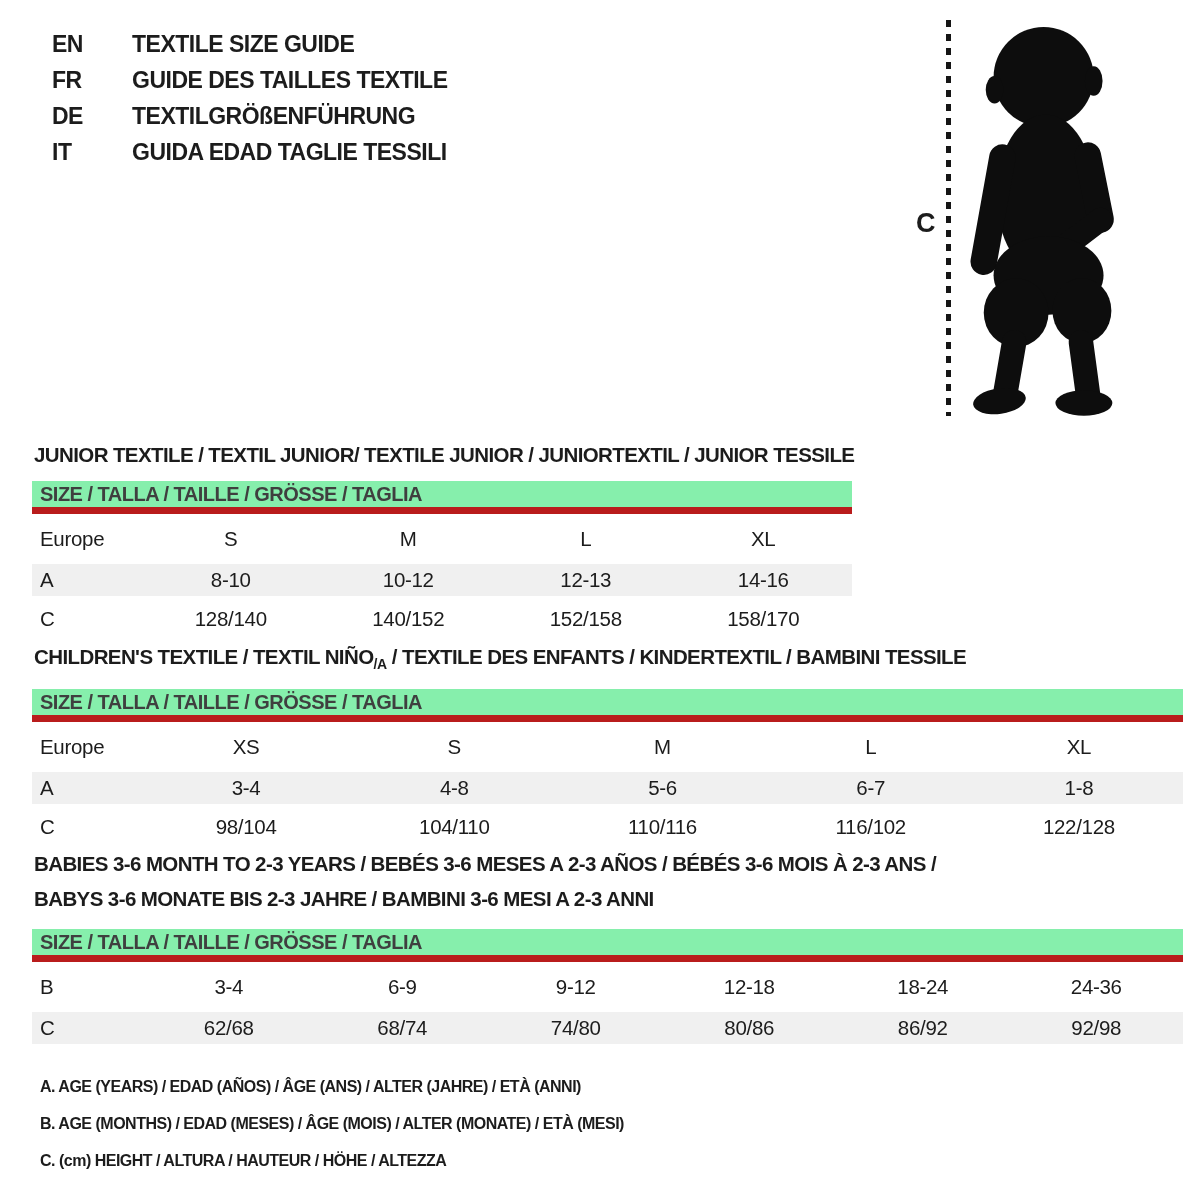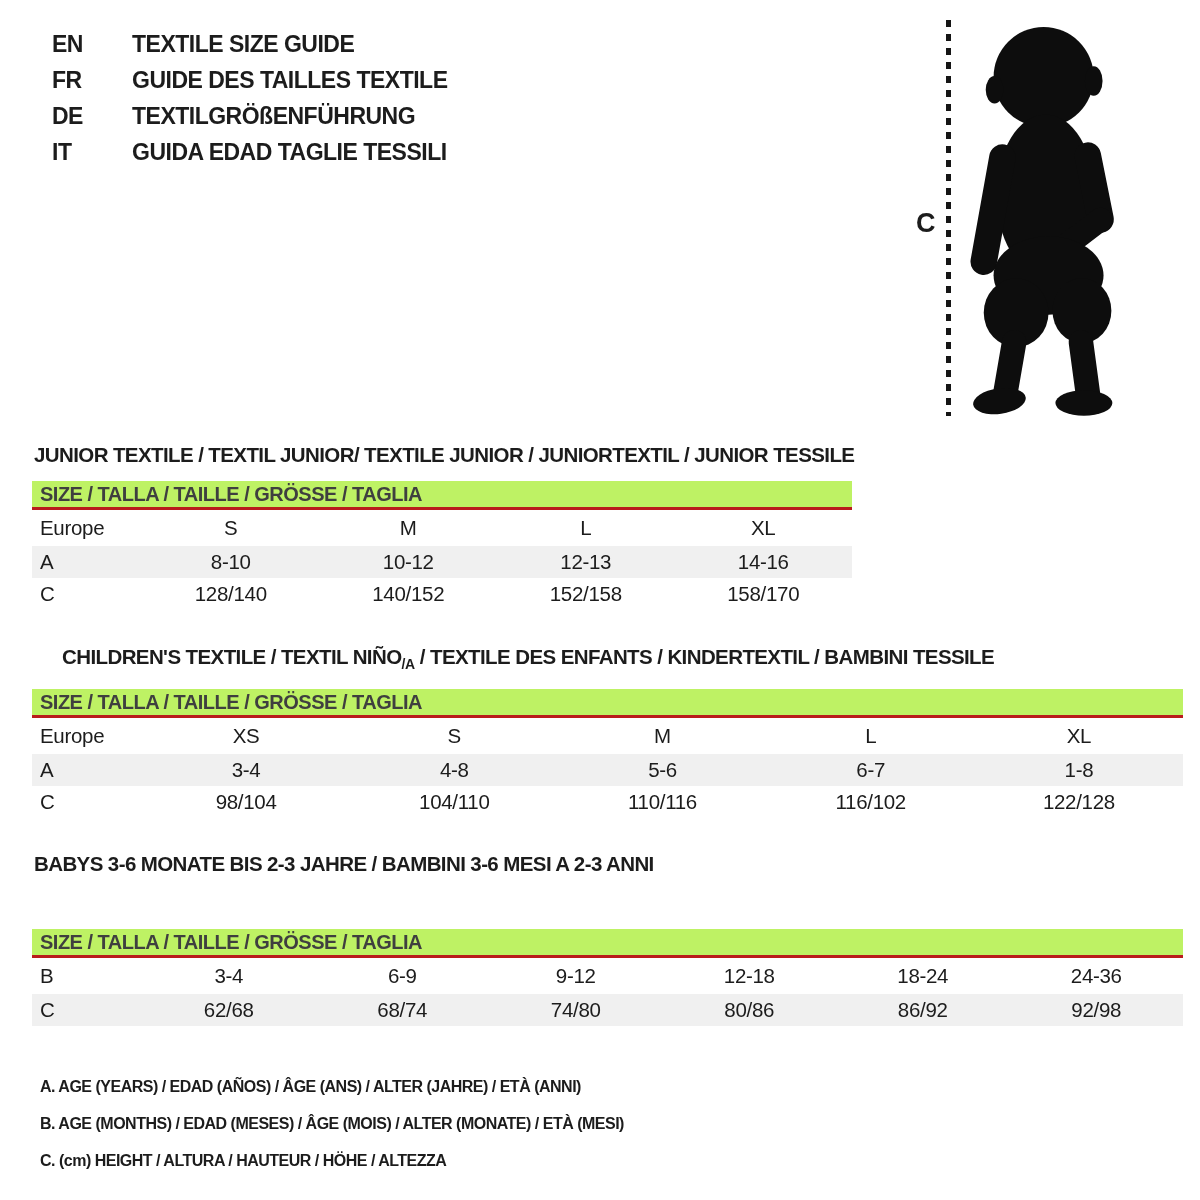--- a/index.html
+++ b/index.html
@@ -29,25 +29,25 @@
   
   .section-title{
     position:absolute;left:34px;
     font-weight:bold;font-size:20.5px;letter-spacing:-0.6px;white-space:nowrap;
   }
   .section-title .subbed{font-size:14px;vertical-align:-5px;letter-spacing:-0.4px;}
   .two-line{line-height:35px;}
   
   .tbl{position:absolute;left:32px;}
   .size-bar{
-    background:#bef264;border-bottom:3px solid #b91c1c;
+    background:#86efac;border-bottom:7px solid #b91c1c;
     height:26px;display:flex;align-items:center;padding-left:8px;
     font-weight:bold;font-size:20px;color:#3f3f3f;letter-spacing:-0.5px;
   }
-  .trow{display:flex;align-items:center;font-size:20.5px;letter-spacing:-0.3px;}
+  .trow{display:flex;align-items:center;font-size:20.5px;letter-spacing:-0.3px;margin-top:7px;}
   .trow.hdr{height:36px;}
   .trow.data{height:32px;}
   .trow.shaded{background:#f0f0f0;}
   .tlabel{width:110px;padding-left:8px;box-sizing:border-box;text-align:left;}
   .tcell{flex:1;text-align:center;}
   
   .footnotes{position:absolute;left:40px;top:1068px;
     font-weight:bold;font-size:16px;letter-spacing:-0.5px;line-height:37px;white-space:nowrap;}
 </style>
 </head>
@@ -114,21 +114,21 @@
     </div>
     <div class="trow data">
       <span class="tlabel">C</span>
       <span class="tcell">128/140</span>
       <span class="tcell">140/152</span>
       <span class="tcell">152/158</span>
       <span class="tcell">158/170</span>
     </div>
   </div>
 
-  <div class="section-title" style="top:645px;margin-left:28px;"><span>CHILDREN'S TEXTILE / TEXTIL NIÑO</span><span class="subbed">/A</span><span> / TEXTILE DES ENFANTS / KINDERTEXTIL / BAMBINI TESSILE</span></div>
+  <div class="section-title" style="top:645px;"><span>CHILDREN'S TEXTILE / TEXTIL NIÑO</span><span class="subbed">/A</span><span> / TEXTILE DES ENFANTS / KINDERTEXTIL / BAMBINI TESSILE</span></div>
   <div class="tbl" style="top:689px;width:1151px;">
     <div class="size-bar">SIZE / TALLA / TAILLE / GRÖSSE / TAGLIA</div>
     <div class="trow hdr">
       <span class="tlabel">Europe</span>
       <span class="tcell">XS</span>
       <span class="tcell">S</span>
       <span class="tcell">M</span>
       <span class="tcell">L</span>
       <span class="tcell">XL</span>
     </div>
@@ -144,20 +144,21 @@
       <span class="tlabel">C</span>
       <span class="tcell">98/104</span>
       <span class="tcell">104/110</span>
       <span class="tcell">110/116</span>
       <span class="tcell">116/102</span>
       <span class="tcell">122/128</span>
     </div>
   </div>
 
   <div class="section-title two-line" style="top:846px;">
+    <div>BABIES 3-6 MONTH TO 2-3 YEARS / BEBÉS 3-6 MESES A 2-3 AÑOS / BÉBÉS 3-6 MOIS À 2-3 ANS /</div>
     <div>BABYS 3-6 MONATE BIS 2-3 JAHRE / BAMBINI 3-6 MESI A 2-3 ANNI</div>
   </div>
   <div class="tbl" style="top:929px;width:1151px;">
     <div class="size-bar">SIZE / TALLA / TAILLE / GRÖSSE / TAGLIA</div>
     <div class="trow hdr">
       <span class="tlabel">B</span>
       <span class="tcell">3-4</span>
       <span class="tcell">6-9</span>
       <span class="tcell">9-12</span>
       <span class="tcell">12-18</span>

